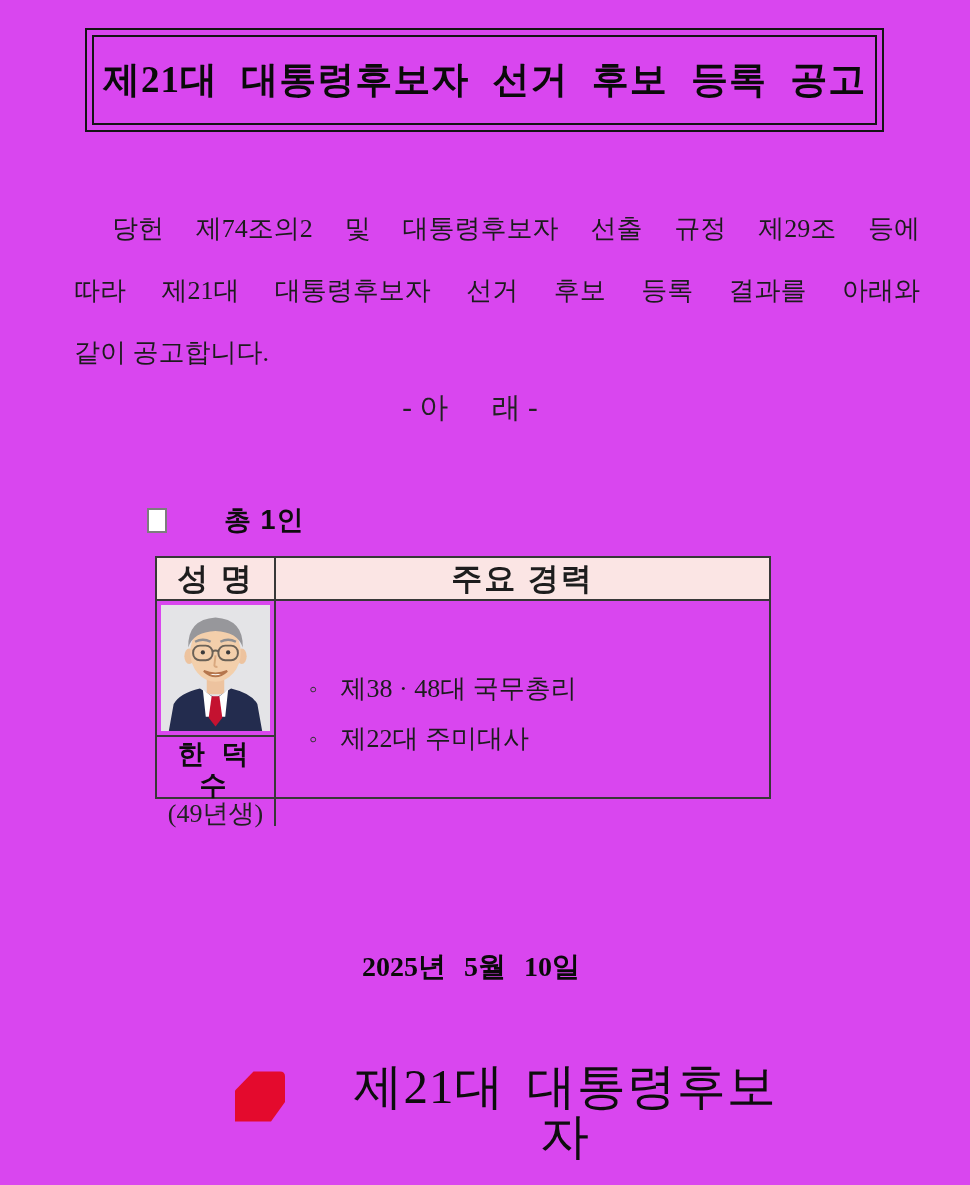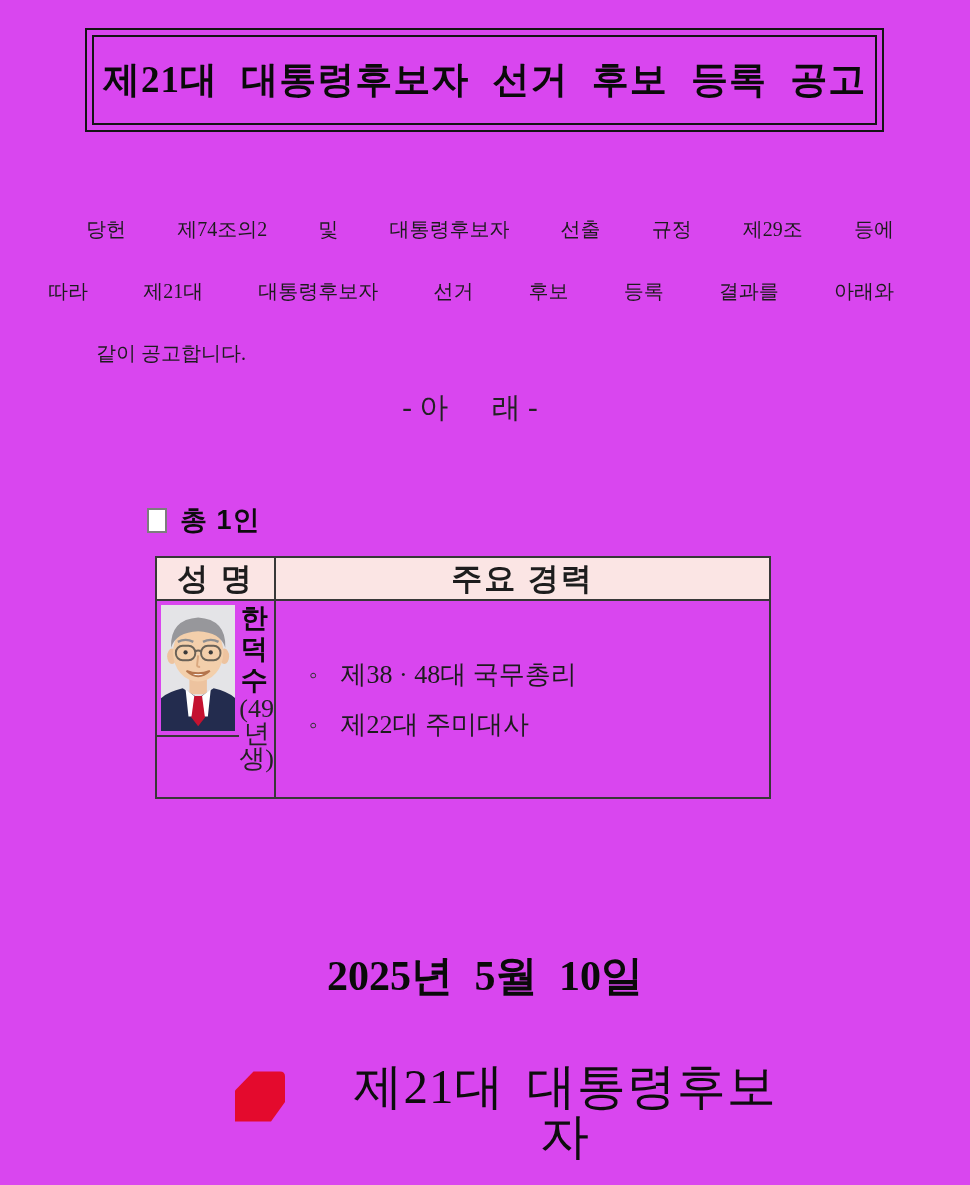--- a/index.html
+++ b/index.html
@@ -22,76 +22,76 @@
   }
   .title-inner{
     width:100%;height:100%;border:2px solid #141414;box-sizing:border-box;
     display:flex;align-items:center;justify-content:center;
   }
   .title-text{
     font-size:37px;font-weight:bold;word-spacing:13px;letter-spacing:1px;
     white-space:nowrap;color:#0a0a0a;
   }
   
-  .paragraph{position:absolute;left:48px;top:198px;width:846px;font-size:20px;color:#1c1c1c;}
+  .paragraph{position:absolute;left:74px;top:198px;width:846px;font-size:26px;color:#1c1c1c;}
   .para-line{line-height:62px;text-align:justify;text-align-last:justify;}
   .para-line.indent{padding-left:38px;}
-  .para-line.last{text-align:left;text-align-last:left;margin-left:48px;}
+  .para-line.last{text-align:left;text-align-last:left;}
   
   .below-marker{
     position:absolute;left:0;top:388px;width:940px;text-align:center;
     font-size:29px;color:#222;white-space:pre;
   }
   
   .section-heading{
     position:absolute;left:147px;top:502px;display:flex;align-items:center;gap:13px;
   }
   .checkbox{
     width:20px;height:25px;border:2px solid #7d7d7d;box-sizing:border-box;background:#fff;
   }
   .section-heading-label{
     font-family:"Liberation Sans","DejaVu Sans",sans-serif;
-    font-size:27px;font-weight:bold;color:#0d0d0d;letter-spacing:1px;
+    font-size:27px;font-weight:bold;color:#0d0d0d;letter-spacing:1px;margin-left:44px;
   }
   
   .cand-table{
     position:absolute;left:155px;top:556px;width:616px;height:243px;
     border:2px solid var(--border-dark);box-sizing:border-box;
     display:grid;grid-template-columns:119px 1fr;grid-template-rows:43px 1fr;
   }
   .th{
     background:var(--table-header-bg);
     display:flex;align-items:center;justify-content:center;
     font-family:"Liberation Sans","DejaVu Sans",sans-serif;
     font-size:31px;font-weight:bold;color:#1d1d1d;letter-spacing:2px;
     border-bottom:2px solid var(--border-dark);
   }
   .th.name-col{border-right:2px solid var(--border-dark);}
   .cell-left{
     border-right:2px solid var(--border-dark);
-    display:flex;flex-direction:row;box-sizing:border-box;
+    display:flex;flex-direction:column;box-sizing:border-box;
   }
   .photo-cell{
     height:136px;border-bottom:2px solid var(--border-dark);box-sizing:border-box;
     padding:4px;display:flex;align-items:center;justify-content:center;
   }
   .photo-cell svg{width:100%;height:100%;display:block;}
   .name-cell{flex:1;text-align:center;padding-top:2px;}
   .cand-name{font-size:27px;font-weight:bold;letter-spacing:5px;line-height:31px;color:#0c0c0c;}
   .cand-birth{font-size:26px;line-height:25px;color:#222;}
   .cell-careers{
     display:flex;flex-direction:column;justify-content:center;
     padding-left:33px;gap:15px;box-sizing:border-box;
   }
   .career-item{display:flex;align-items:baseline;gap:23px;font-size:26px;color:#1c1c1c;}
   .career-bullet{font-size:24px;color:#333;}
   
   .doc-date{
-    position:absolute;left:14px;top:948px;width:942px;text-align:center;
-    font-size:42px;font-weight:bold;word-spacing:11px;color:#0a0a0a;
+    position:absolute;left:0;top:948px;width:942px;text-align:center;
+    font-size:28px;font-weight:bold;word-spacing:11px;color:#0a0a0a;
   }
   
   .party-logo{position:absolute;left:197px;top:1068px;width:126px;text-align:center;}
   .logo-mark{width:50px;height:57px;display:inline-block;color:var(--party-red);}
   .party-name{
     font-family:"Liberation Sans","DejaVu Sans",sans-serif;
     font-size:30px;font-weight:bold;letter-spacing:-1px;color:#17120f;margin-top:2px;
   }
   
   .signature{position:absolute;left:330px;top:1062px;width:470px;text-align:center;color:#0d0d0d;}

